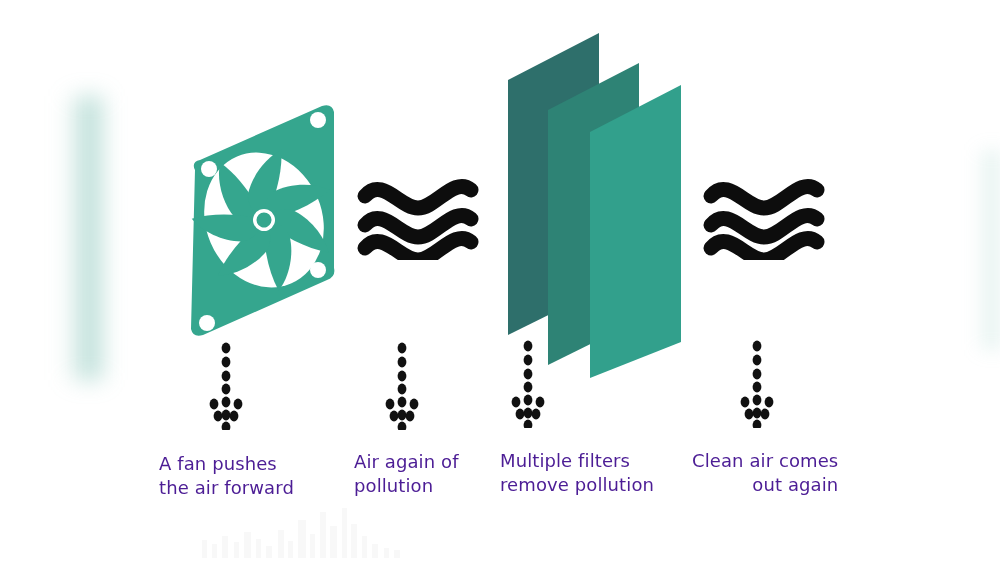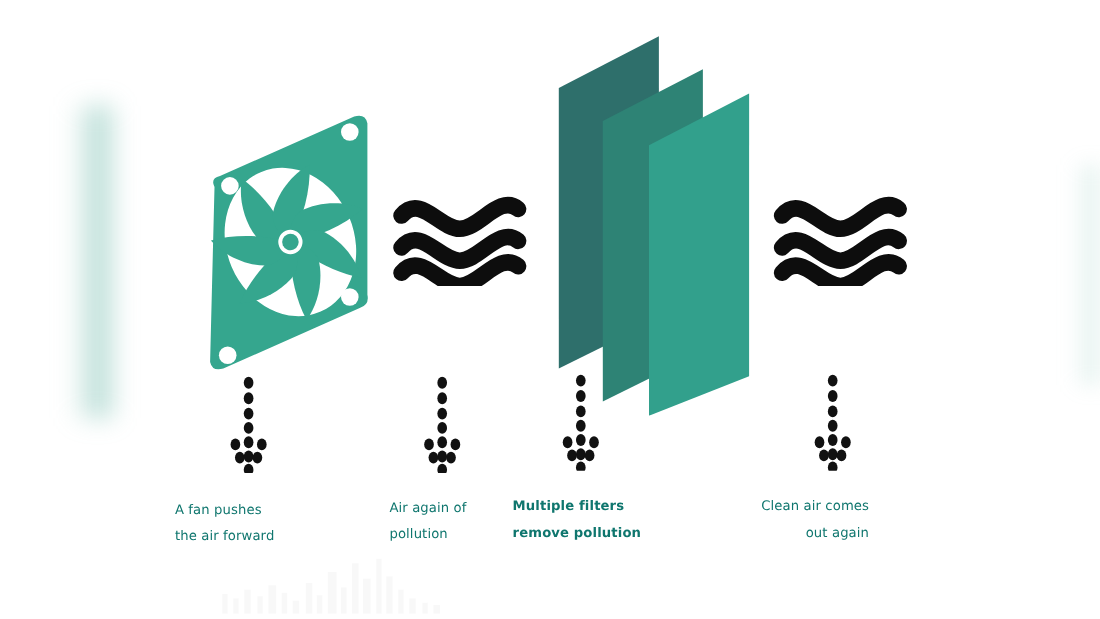--- a/index.html
+++ b/index.html
@@ -91,29 +91,29 @@
   }
   .arrow svg { display: block; }
   .arrow.a1 { left: 200px; top: 342px; }
   .arrow.a2 { left: 376px; top: 342px; }
   .arrow.a3 { left: 502px; top: 340px; }
   .arrow.a4 { left: 731px; top: 340px; }
 
   
   .caption {
     position: absolute;
-    color: #0f766e;
-    font-size: 12px;
+    color: #4c1d95;
+    font-size: 18px;
     line-height: 23.5px;
     letter-spacing: 0.1px;
     white-space: pre-line;
   }
   .caption.c1 { left: 159px; top: 452px; }
   .caption.c2 { left: 354px; top: 450px; }
-  .caption.c3 { left: 466px; top: 449px; font-weight: bold; }
+  .caption.c3 { left: 500px; top: 449px; }
   .caption.c4 { left: 692px; top: 449px; text-align: right; }
 </style>
 </head>
 <body>
 
 <div id="stage">
 
   <div class="left-glow"></div>
   <div class="right-glow"></div>
 

